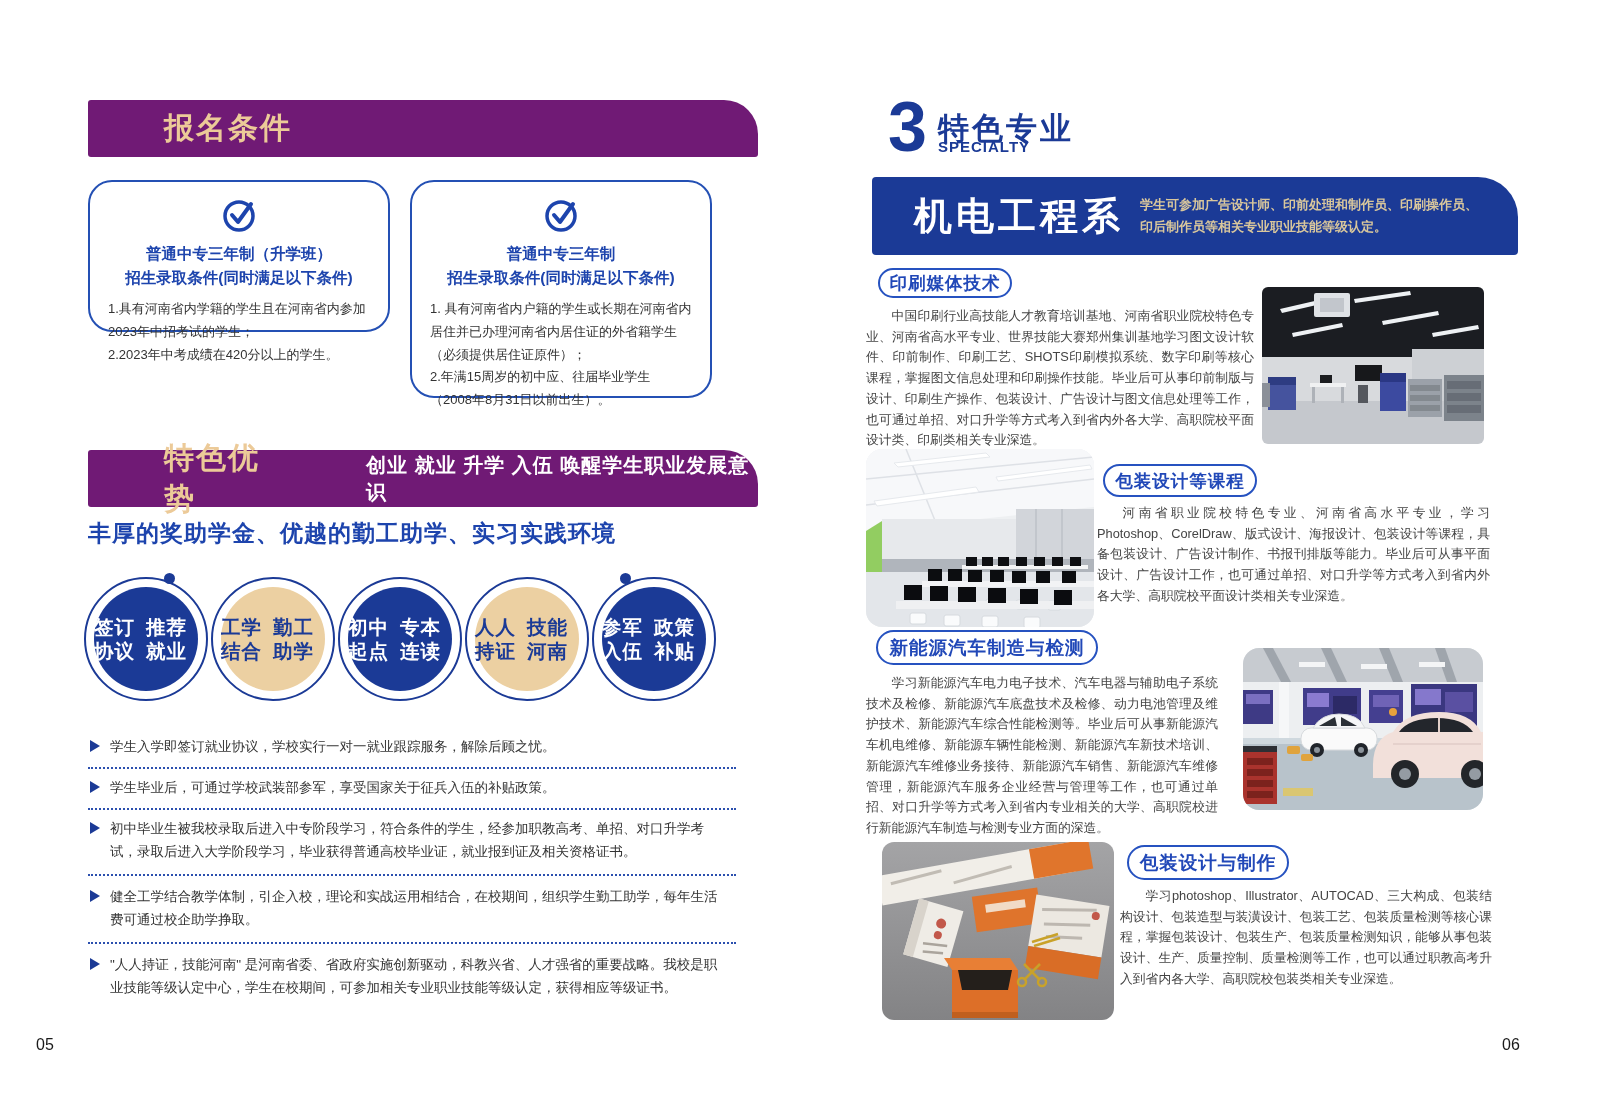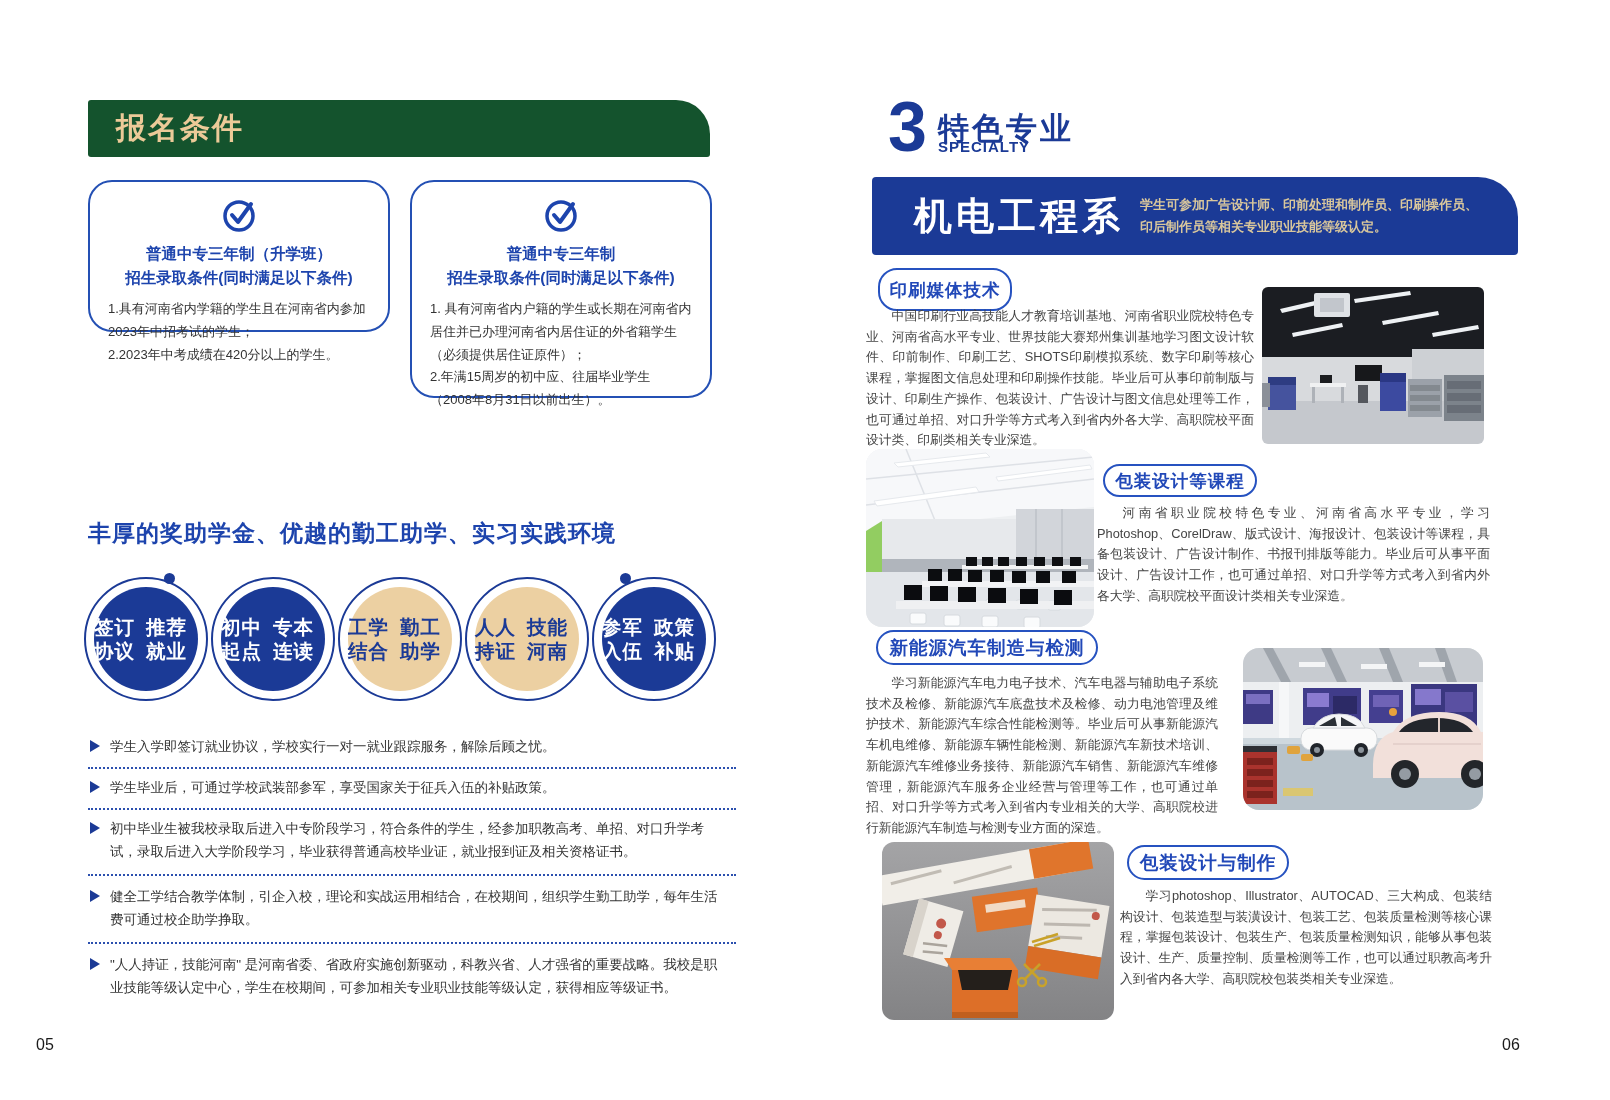--- a/index.html
+++ b/index.html
@@ -1,21 +1,21 @@
 <!DOCTYPE html>
 <html><head>
 <meta charset="utf-8">
 <style>
   html,body{margin:0;padding:0;background:#e9e9e9;}
   #page{position:relative;width:1610px;height:1100px;background:#ffffff;overflow:hidden;
         font-family:"Liberation Sans","DejaVu Sans",sans-serif;color:#3a3a3a;}
   .abs{position:absolute;}
 
   
-  .banner{background:#14532d;border-radius:3px 34px 3px 3px;display:flex;align-items:center;}
+  .banner{background:#701a75;border-radius:3px 34px 3px 3px;display:flex;align-items:center;padding-left:48px;}
   .banner-title{color:#ecca98;font-weight:bold;font-size:30px;letter-spacing:2px;padding-left:28px;}
   .banner-sub{color:#ffffff;font-weight:bold;font-size:20px;letter-spacing:1px;margin-left:78px;}
 
   
   .card{border:2.5px solid #2450b4;border-radius:24px;background:#fff;text-align:center;padding:14px 18px 0 18px;box-sizing:border-box;}
   .card-title{color:#1d44ad;font-weight:bold;font-size:15.5px;line-height:1.55;margin-top:4px;}
   .card-body{text-align:left;font-size:13px;line-height:1.75;color:#333;white-space:pre-line;margin-top:8px;}
 
   
   .circle-row{display:flex;justify-content:space-between;}
@@ -76,41 +76,45 @@
       <path d="M12 19 L18 26 L31 8" fill="none" stroke="#1d44ad" stroke-width="4" stroke-linecap="round" stroke-linejoin="round"></path>
     </svg>
     <div class="card-title">
       <div>普通中专三年制</div>
       <div>招生录取条件(同时满足以下条件)</div>
     </div>
     <div class="card-body">1. 具有河南省内户籍的学生或长期在河南省内居住并已办理河南省内居住证的外省籍学生（必须提供居住证原件）；
 2.年满15周岁的初中应、往届毕业学生（2008年8月31日以前出生）。</div>
   </div>
 
+  <div class="abs banner" style="left:88px;top:450px;width:622px;height:57px;">
+    <span class="banner-title">特色优势</span>
+    <span class="banner-sub">创业 就业 升学 入伍 唤醒学生职业发展意识</span>
+  </div>
 
   <div class="abs" style="left:88px;top:518px;width:640px;font-size:23px;font-weight:bold;color:#1d44ad;letter-spacing:1px;">丰厚的奖助学金、优越的勤工助学、实习实践环境</div>
 
   <div class="abs circle-row" style="left:84px;top:577px;width:632px;">
     <div class="circle-outer">
       <span class="circle-dot" style="top:-6px;left:78px;"></span>
       <div class="circle-inner blue">
         <span>签订协议</span>
         <span>推荐就业</span>
       </div>
     </div>
     <div class="circle-outer">
+      <div class="circle-inner tan">
+        <span>工学结合</span>
+        <span>勤工助学</span>
+      </div>
+    </div>
+    <div class="circle-outer">
       <div class="circle-inner blue">
         <span>初中起点</span>
         <span>专本连读</span>
-      </div>
-    </div>
-    <div class="circle-outer">
-      <div class="circle-inner tan">
-        <span>工学结合</span>
-        <span>勤工助学</span>
       </div>
     </div>
     <div class="circle-outer">
       <div class="circle-inner tan">
         <span>人人持证</span>
         <span>技能河南</span>
       </div>
     </div>
     <div class="circle-outer">
       <span class="circle-dot" style="top:-6px;left:26px;"></span>
@@ -155,21 +159,21 @@
   <div class="abs sec-sub" style="left:938px;top:138px;">SPECIALTY</div>
 
   <div class="abs dept-banner" style="left:872px;top:177px;width:646px;height:78px;">
     <span class="dept-name">机电工程系</span>
     <span class="dept-note">
       <span>学生可参加广告设计师、印前处理和制作员、印刷操作员、</span><br>
       <span>印后制作员等相关专业职业技能等级认定。</span>
     </span>
   </div>
 
-  <div class="abs pill" style="left:878px;top:268px;width:134px;height:43px;">
+  <div class="abs pill" style="left:878px;top:268px;width:134px;height:30px;">
     <span>印刷媒体技术</span>
   </div>
   <div class="abs para" style="left:866px;top:306px;width:388px;">中国印刷行业高技能人才教育培训基地、河南省职业院校特色专业、河南省高水平专业、世界技能大赛郑州集训基地学习图文设计软件、印前制作、印刷工艺、SHOTS印刷模拟系统、数字印刷等核心课程，掌握图文信息处理和印刷操作技能。毕业后可从事印前制版与设计、印刷生产操作、包装设计、广告设计与图文信息处理等工作，也可通过单招、对口升学等方式考入到省内外各大学、高职院校平面设计类、印刷类相关专业深造。</div>
 
   <svg class="abs photo" style="left:1262px;top:287px;" width="222" height="157" viewBox="0 0 222 157">
     <rect width="222" height="70" fill="#1b1d22"></rect>
     <g fill="#eef1f4">
       <polygon points="18,22 70,10 72,14 20,26"></polygon>
       <polygon points="92,12 148,4 149,8 93,16"></polygon>
       <polygon points="120,34 176,24 177,28 121,38"></polygon>

